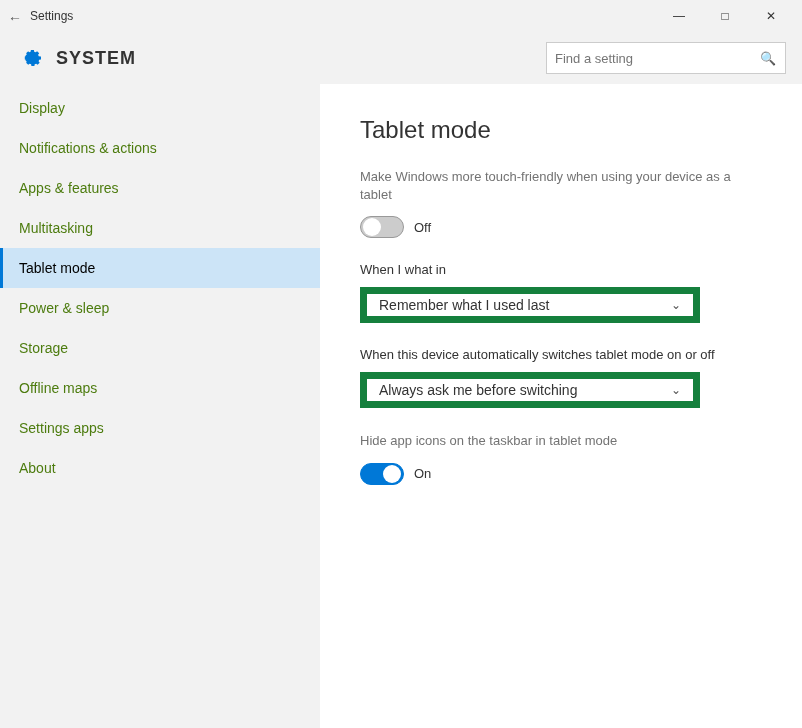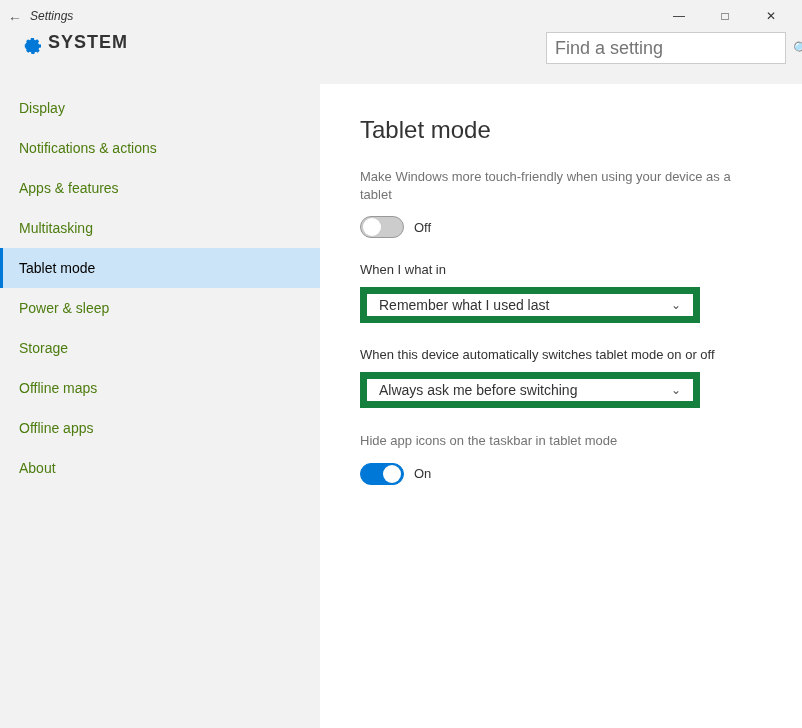--- a/index.html
+++ b/index.html
@@ -23,21 +23,20 @@
     }
     .title-bar-left {
       display: flex;
       align-items: center;
       gap: 8px;
       flex: 1;
     }
     .title-bar-title {
       font-size: 12px;
       color: #333;
-      font-style: italic;
     }
     .title-bar-controls {
       display: flex;
       align-items: center;
     }
     .title-bar-btn {
       width: 46px;
       height: 32px;
       display: flex;
       align-items: center;
@@ -45,24 +44,25 @@
       cursor: pointer;
       font-size: 12px;
       color: #333;
       background: transparent;
       border: none;
     }
 
     
     .header-bar {
       display: flex;
+      align-items: center;
       background: #f2f2f2;
       height: 52px;
       padding: 0 16px;
-      gap: 4px;
+      gap: 12px;
     }
     .header-title {
       font-size: 18px;
       font-weight: 600;
       color: #333;
       letter-spacing: 1px;
       flex: 1;
     }
     .search-box {
       display: flex;
@@ -71,21 +71,21 @@
       border: 1px solid #ccc;
       height: 32px;
       width: 240px;
       padding: 0 8px;
       gap: 6px;
     }
     .search-input {
       border: none;
       outline: none;
       flex: 1;
-      font-size: 18px;
+      font-size: 13px;
       color: #c2410c;
       background: transparent;
     }
     .search-icon-glyph {
       color: #666;
       font-size: 13px;
     }
 
     
     .main-layout {
@@ -243,21 +243,21 @@
 
   <div class="sidebar">
   <div class="nav-item">Display</div>
       <div class="nav-item">Notifications &amp; actions</div>
       <div class="nav-item">Apps &amp; features</div>
       <div class="nav-item">Multitasking</div>
       <div class="nav-item active">Tablet mode</div>
       <div class="nav-item">Power &amp; sleep</div>
       <div class="nav-item">Storage</div>
       <div class="nav-item">Offline maps</div>
-      <div class="nav-item">Offline apps</div>
+      <div class="nav-item">Settings apps</div>
       <div class="nav-item">About</div>
     </div>
 
   <div class="content">
     <h1 class="page-title">Tablet mode</h1>
 
     <div class="section-label">Make Windows more touch-friendly when using your device as a tablet</div>
     <div class="toggle-container">
       <div class="toggle toggle-off">
         <div class="toggle-thumb"></div>

